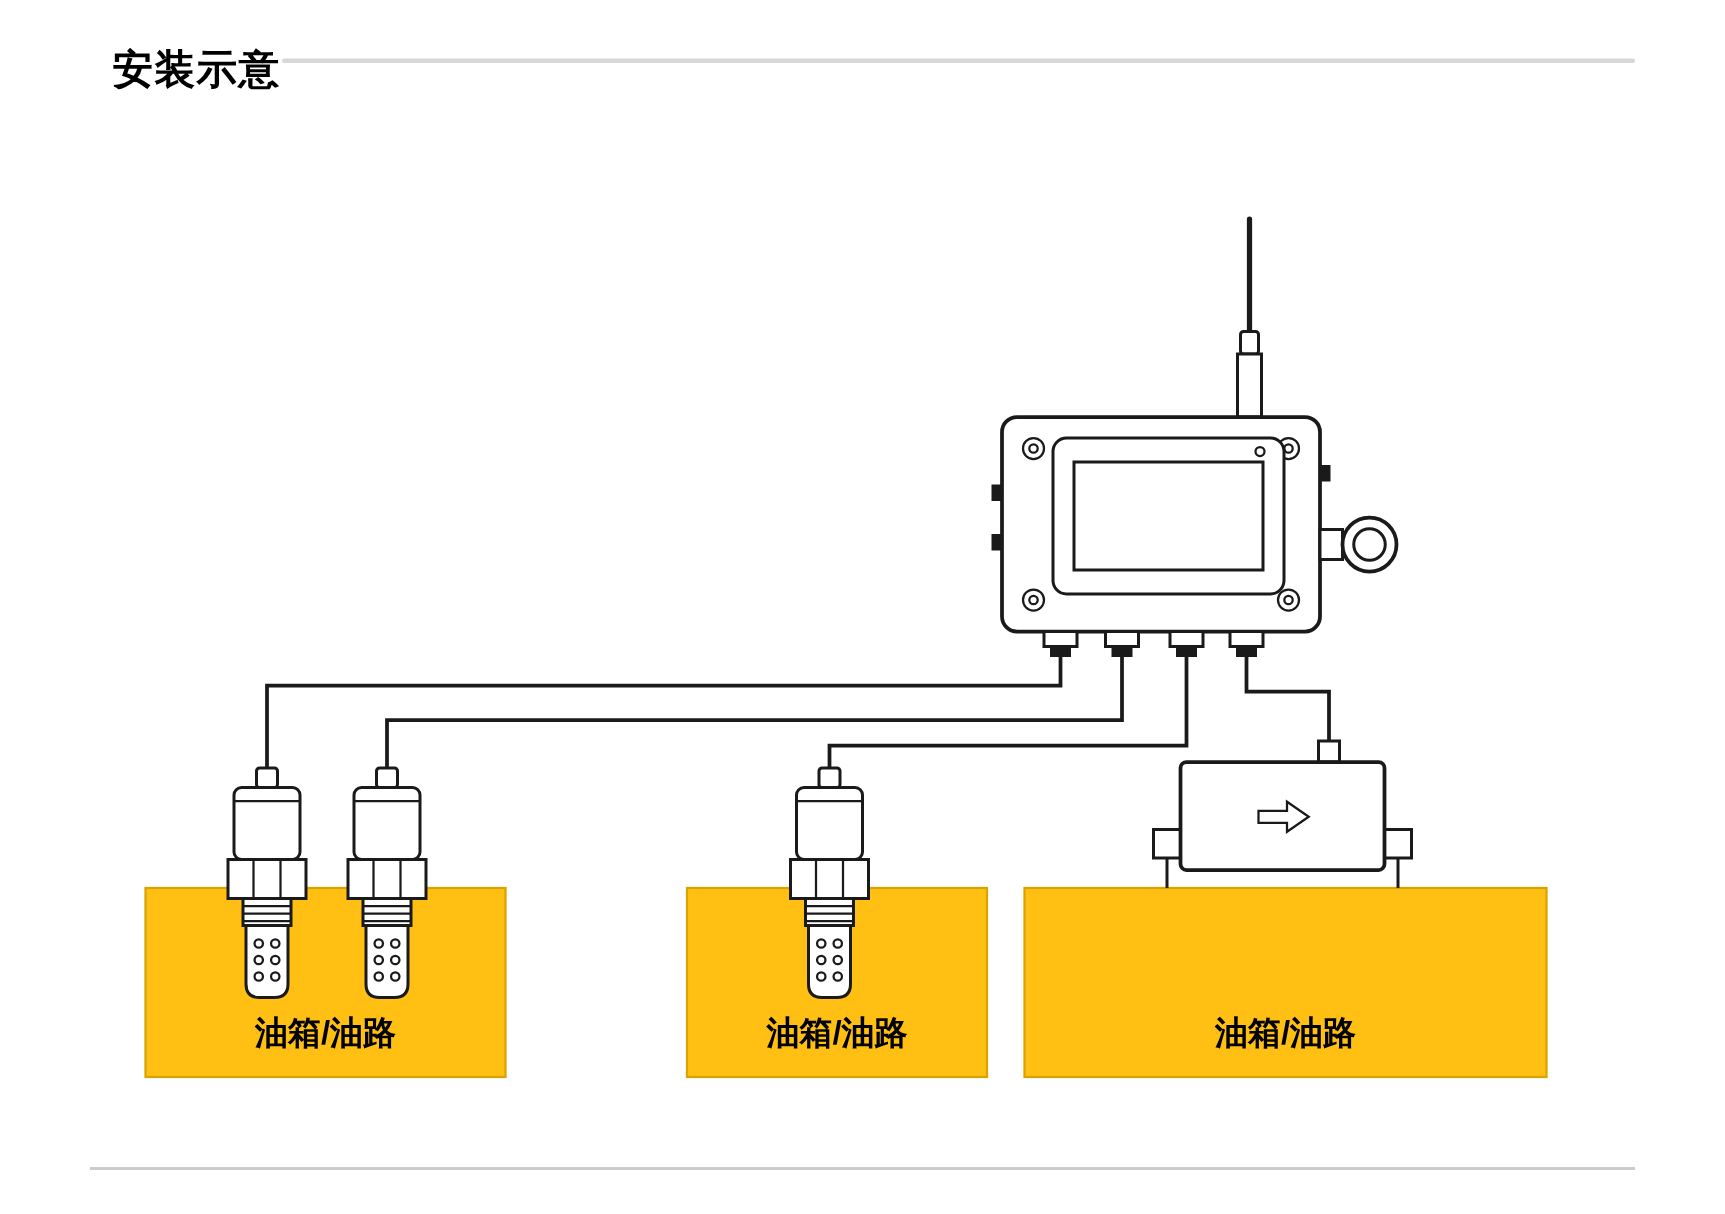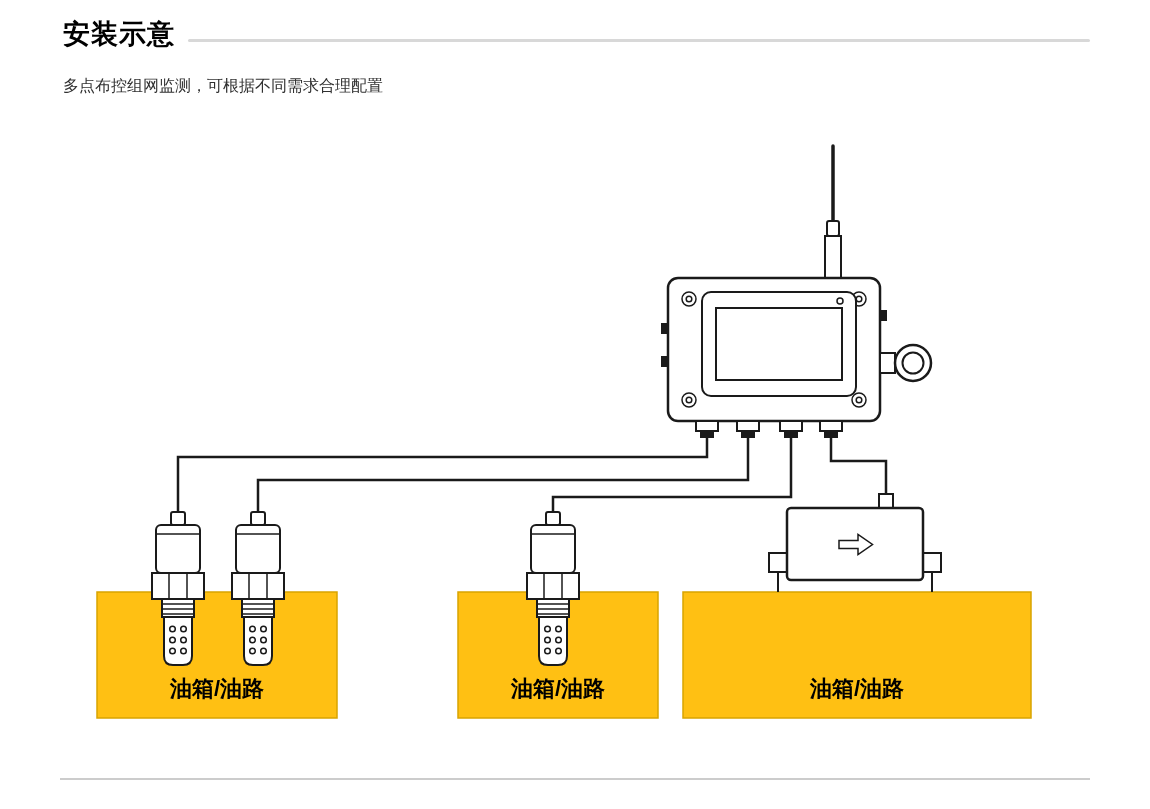--- a/index.html
+++ b/index.html
@@ -8,21 +8,21 @@
     width: 1150px;
     height: 809px;
     background: #ffffff;
     font-family: "Liberation Sans", sans-serif;
     overflow: hidden;
   }
   .title {
     position: absolute;
     left: 63px;
     top: 16px;
-    margin: 0;
+    margin: 12px;
     font-size: 27px;
     font-weight: 700;
     color: #000000;
     letter-spacing: 1px;
   }
   .title-rule {
     position: absolute;
     left: 188px;
     top: 39px;
     width: 902px;
@@ -69,21 +69,20 @@
     fill: #000000;
   }
 </style>
 </head>
 <body>
 
 <div class="page">
 
   <h1 class="title">安装示意</h1>
   <div class="title-rule"></div>
-  <p class="subtitle">多点布控组网监测，可根据不同需求合理配置</p>
 
   <svg class="diagram" width="1150" height="809" viewBox="0 0 1150 809" xmlns="http://www.w3.org/2000/svg">
 
     <defs>
       <g id="screw-shape">
         <circle class="o sw15" r="7"></circle>
         <circle class="o sw15" r="2.8"></circle>
       </g>
       <g id="gland-shape">
         <rect class="o sw2" x="-11" y="0" width="22" height="10"></rect>

